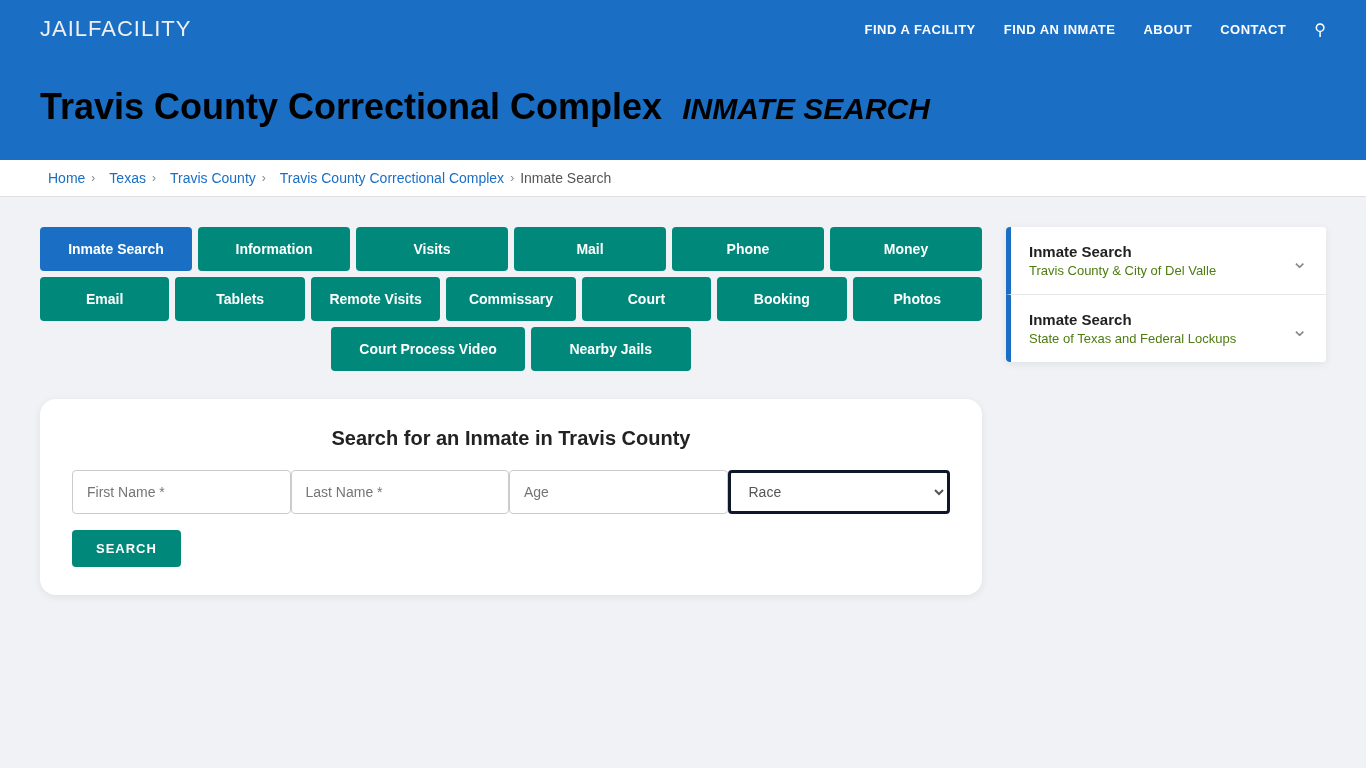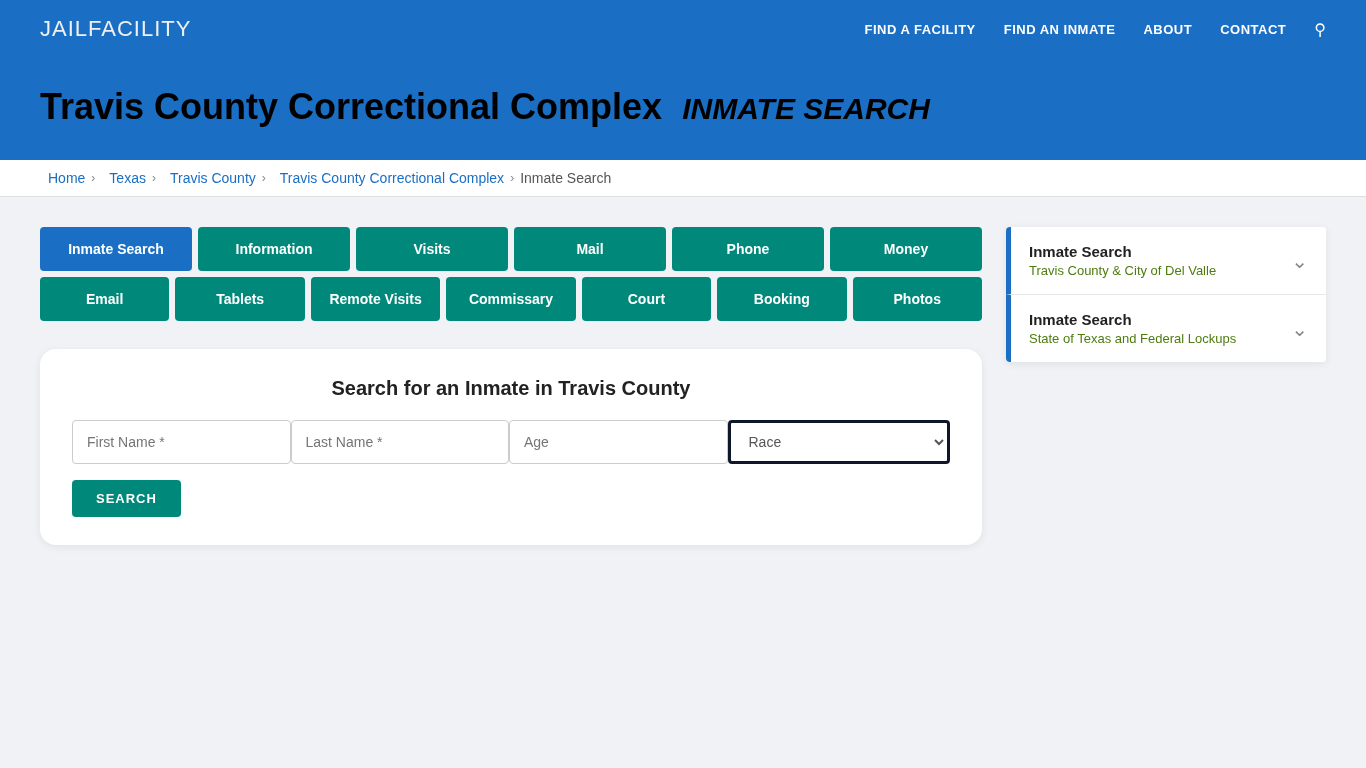--- a/index.html
+++ b/index.html
@@ -278,20 +278,24 @@
         <button class="tab-btn">Money</button>
       </div>
       <div class="tabs-row">
         <button class="tab-btn">Email</button>
         <button class="tab-btn">Tablets</button>
         <button class="tab-btn">Remote Visits</button>
         <button class="tab-btn">Commissary</button>
         <button class="tab-btn">Court</button>
         <button class="tab-btn">Booking</button>
         <button class="tab-btn">Photos</button>
+      </div>
+      <div class="tabs-row-center">
+        <button class="tab-btn-center">Court Process Video</button>
+        <button class="tab-btn-center">Nearby Jails</button>
       </div>
     </div>
 
     <div class="search-card">
       <h2 class="search-card-title">Search for an Inmate in Travis County</h2>
       <div class="search-fields">
         <input class="search-input" type="text" placeholder="First Name *" style="">
         <input class="search-input" type="text" placeholder="Last Name *" style="">
         <input class="search-input" type="text" placeholder="Age" style="">
         <select class="search-select">

